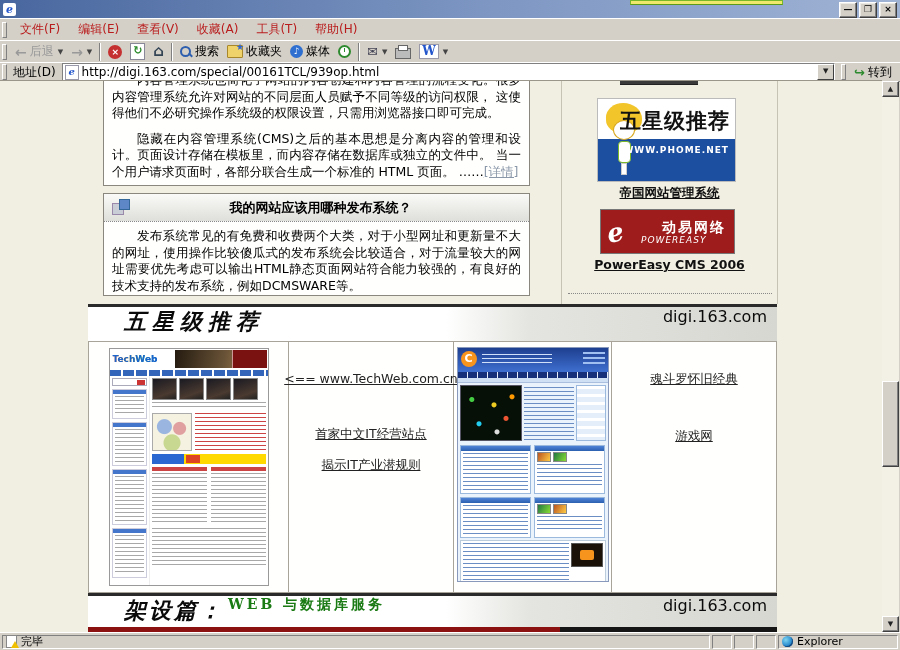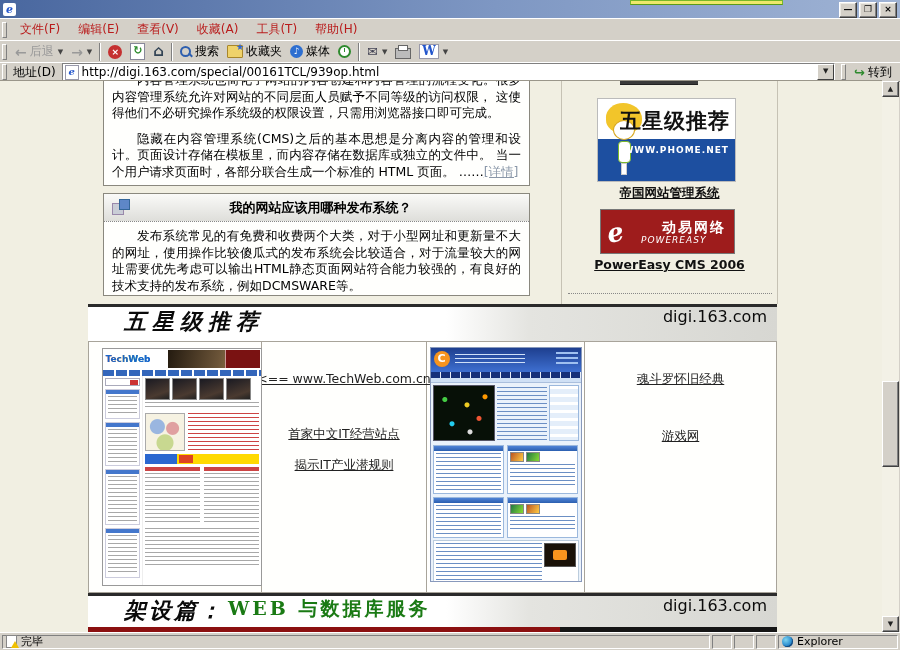--- a/index.html
+++ b/index.html
@@ -100,29 +100,29 @@
   .pe-text{margin-left:4px;color:#fff;}
   .pe-cn{font-size:14px;font-weight:bold;letter-spacing:2px;line-height:16px;margin-left:21px;}
   .pe-en{font-size:9px;font-style:italic;font-weight:normal;letter-spacing:1px;line-height:10px;}
   .dotsep{position:absolute;left:568px;top:212px;width:204px;border-top:1px dotted #888;}
   
   .sec-hdr{position:absolute;left:88px;width:689px;height:38px;border-top:3px solid #2A2A2A;
     background:linear-gradient(90deg,#FFFFFF 0 52%,#E4E4E0 64%,#D7D7D2 100%);
     display:flex;align-items:flex-start;}
   .sec-title{font-family:"DejaVu Serif","Liberation Serif",serif;font-weight:bold;font-style:italic;
     font-size:22px;letter-spacing:6px;color:#0A0A0A;margin-left:36px;white-space:nowrap;}
-  .sec-title-green{font-family:"DejaVu Serif",serif;font-weight:bold;font-size:19px;letter-spacing:3px;
+  .sec-title-green{font-family:"DejaVu Serif",serif;font-weight:bold;font-size:14px;letter-spacing:3px;
     color:#1A7A14;margin-left:4px;white-space:nowrap;}
   .sec-site{margin-left:auto;margin-right:10px;font-size:16px;color:#0A0A0A;}
   
   #rectable{position:absolute;left:88px;top:260px;width:689px;height:252px;background:#FFFFFD;
     border:1px solid #A8A49A;display:flex;}
   .rec-cell{border-right:1px solid #A8A49A;height:100%;display:flex;flex-direction:column;align-items:center;}
   .rec-cell:last-child{border-right:none;}
-  .c1{width:160px;margin-left:13px;}.c2{width:165px;}.c3{width:158px;}.c4{flex:1;}
+  .c1{width:200px;}.c2{width:165px;}.c3{width:158px;}.c4{flex:1;}
   .plink{font-size:12.5px;color:#222;text-decoration:underline;white-space:nowrap;}
   .c2 .plink:nth-child(1),.c4 .plink:nth-child(1){margin-top:29px;}
   .c2 .plink:nth-child(2),.c4 .plink:nth-child(2){margin-top:40px;}
   .c2 .plink:nth-child(3),.c4 .plink:nth-child(3){margin-top:14px;text-align:center;}
   
   .redbar{position:absolute;left:88px;top:546px;width:472px;height:6px;background:#8B1010;}
   .blackbar{position:absolute;left:560px;top:546px;width:217px;height:6px;background:#151515;}
   
   .lines{background:repeating-linear-gradient(#A8A8A8 0,#A8A8A8 1px,transparent 1px,transparent 4px);}
   .lines-red{background:repeating-linear-gradient(#C44 0,#C44 1px,transparent 1px,transparent 4px);}

